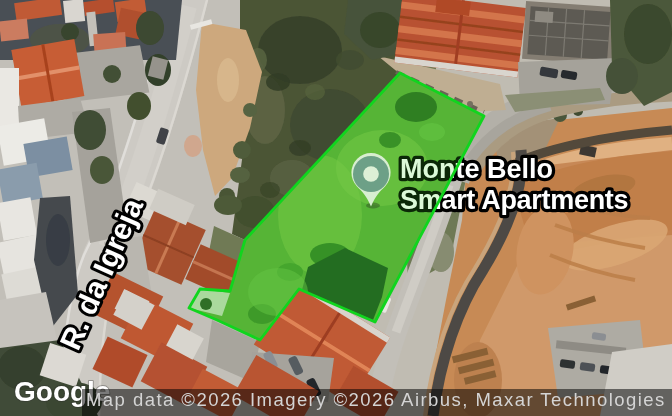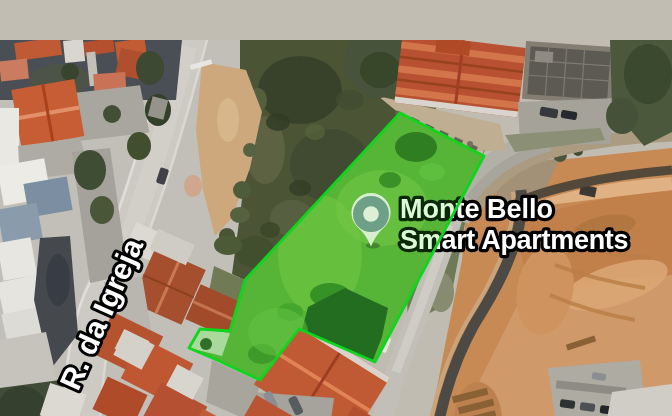--- a/index.html
+++ b/index.html
@@ -1,17 +1,17 @@
 <!DOCTYPE html>
 <html><head>
 <meta charset="utf-8">
 <style>
 html,body{margin:0;padding:0;width:672px;height:416px;overflow:hidden;background:#c2bdb2;}
 *{font-family:"Liberation Sans",sans-serif;}
-.stage{position:relative;width:672px;height:330px;margin-top:40px;}
+.stage{position:relative;width:672px;height:330px;}
 svg{position:absolute;left:0;top:0;}
 </style>
 </head>
 <body>
 <div class="stage">
 <svg width="672" height="416" viewBox="0 0 672 416">
 <defs>
 <clipPath id="cv">
           <rect x="0" y="0" width="672" height="416"></rect>
         </clipPath>

